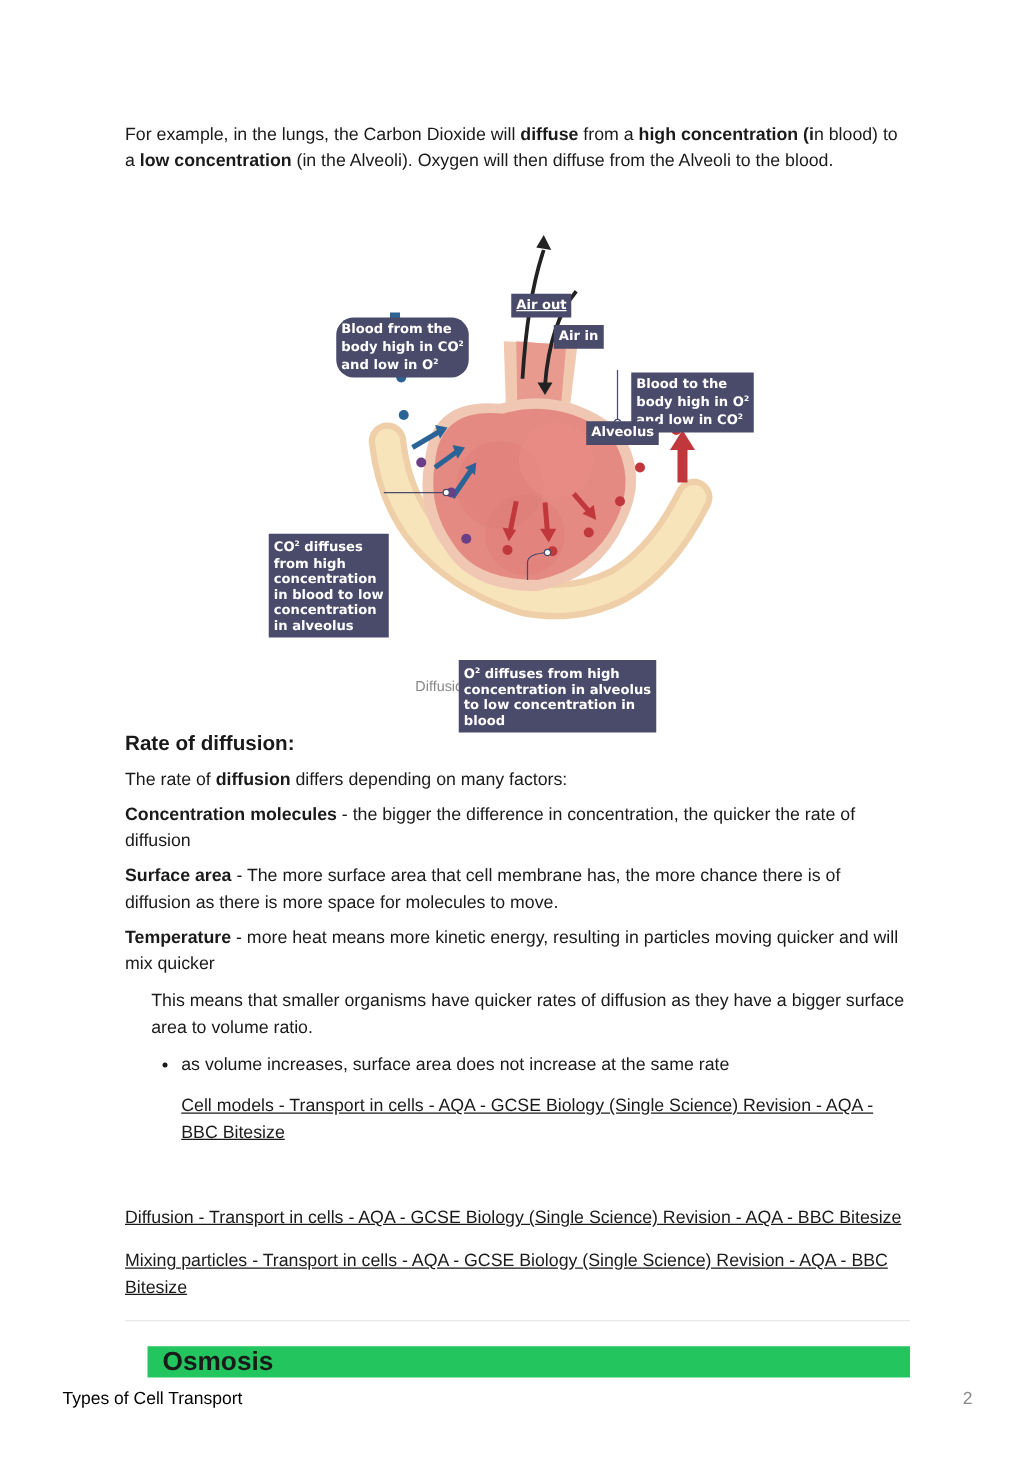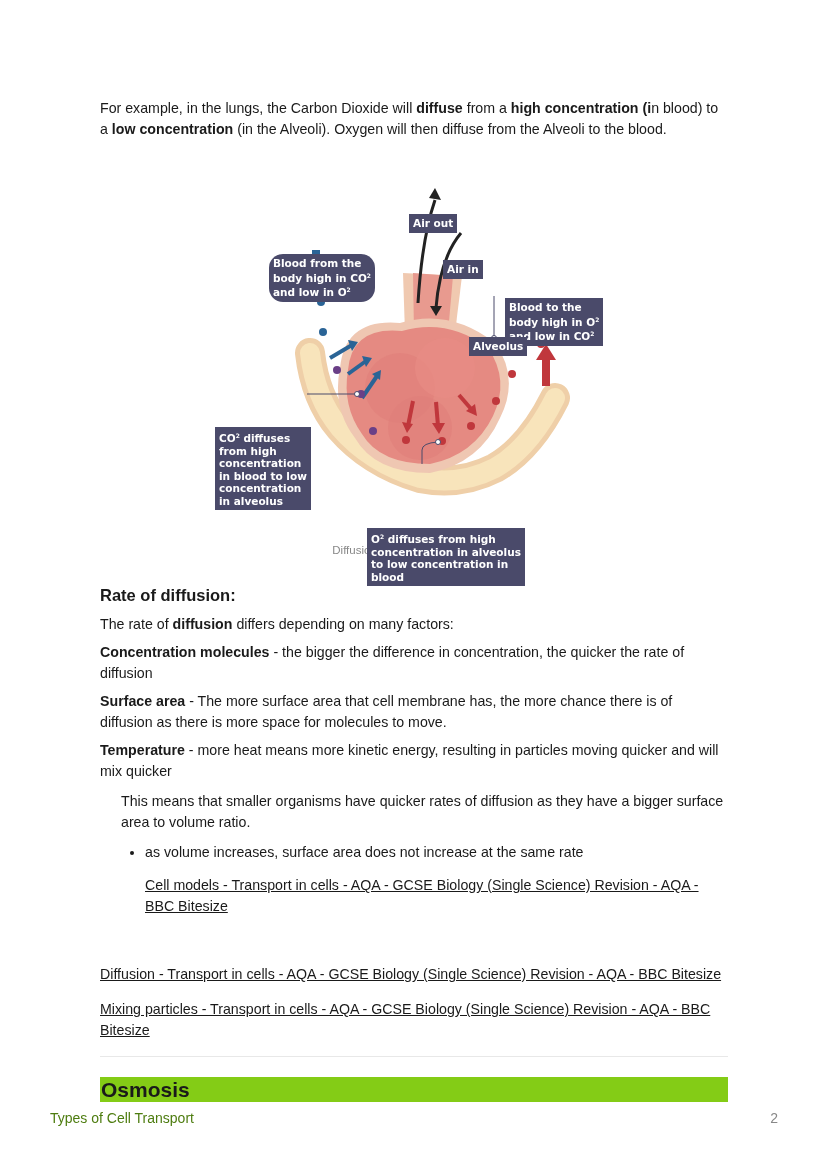--- a/index.html
+++ b/index.html
@@ -14,22 +14,22 @@
   .lbl sup { font-size: 6px; vertical-align: 4px; }
   .caption { text-align: center; color: #888; font-size: 11.5px; margin-top: 2px; }
   h3 { font-size: 16.5px; font-weight: bold; margin: 24px 0 8px 0; }
   .para { margin-bottom: 7px; }
   .indent { margin-left: 21px; margin-top: 9px; }
   ul { margin: 9px 0 0 0; padding-left: 45px; }
   li { margin: 0; }
   a { color: #1a1a1a; text-decoration: underline; }
   .indent-link { margin-left: 45px; margin-top: 12px; }
   hr { border: none; border-top: 1px solid #e8e8e8; margin: 15px 0 20px 0; }
-  .osmosis { background: #84cc16; font-size: 21px; font-weight: bold; padding: 1px 1px; height: 23px; line-height: 23px; }
-  .footer-left { position: absolute; left: 50px; top: 1110px; color: #4d7c0f; font-size: 14px; }
+  .osmosis { background: #22c55e; font-size: 21px; font-weight: bold; padding: 1px 12px; height: 23px; line-height: 23px; margin-left: 18px; }
+  .footer-left { position: absolute; left: 50px; top: 1110px; color: #000000; font-size: 14px; }
   .footer-right { position: absolute; right: 50px; top: 1110px; color: #888; font-size: 14px; }
 </style>
 </head>
 <body>
 
 <div class="content">
   <p class="intro">
     <span>For example, in the lungs, the Carbon Dioxide will </span><b>diffuse</b><span> from a </span><b>high concentration (i</b><span>n blood) to a </span><b>low concentration</b><span> (in the Alveoli). Oxygen will then diffuse from the Alveoli to the blood.</span>
   </p>
 
@@ -92,21 +92,21 @@
       </g>
 
       <line x1="394" y1="138" x2="394" y2="179" stroke="#4a4a6a" stroke-width="1"></line>
       <circle cx="394" cy="180" r="2.5" fill="#fff" stroke="#4a4a6a"></circle>
       <line x1="207" y1="236" x2="257" y2="236" stroke="#4a4a6a" stroke-width="1"></line>
       <circle cx="257" cy="236" r="2.5" fill="#fff" stroke="#4a4a6a"></circle>
       <path d="M322 306 L322 292 Q322 285 338 284" fill="none" stroke="#4a4a6a" stroke-width="1"></path>
       <circle cx="338" cy="284" r="2.5" fill="#fff" stroke="#4a4a6a"></circle>
     </svg>
 
-    <div class="lbl" style="left:309px; top:56px;"><span>Air out</span></div>
+    <div class="lbl" style="left:309px; top:77px;text-decoration:underline;"><span>Air out</span></div>
     <div class="lbl" style="left:343px; top:102px;"><span>Air in</span></div>
     <div class="lbl" style="left:169px; top:96px;border-radius:14px;">
       <div>Blood from the</div>
       <div><span>body high in CO</span><sup>2</sup></div>
       <div><span>and low in O</span><sup>2</sup></div>
     </div>
     <div class="lbl" style="left:405px; top:140px;">
       <div>Blood to the</div>
       <div><span>body high in O</span><sup>2</sup></div>
       <div><span>and low in CO</span><sup>2</sup></div>

